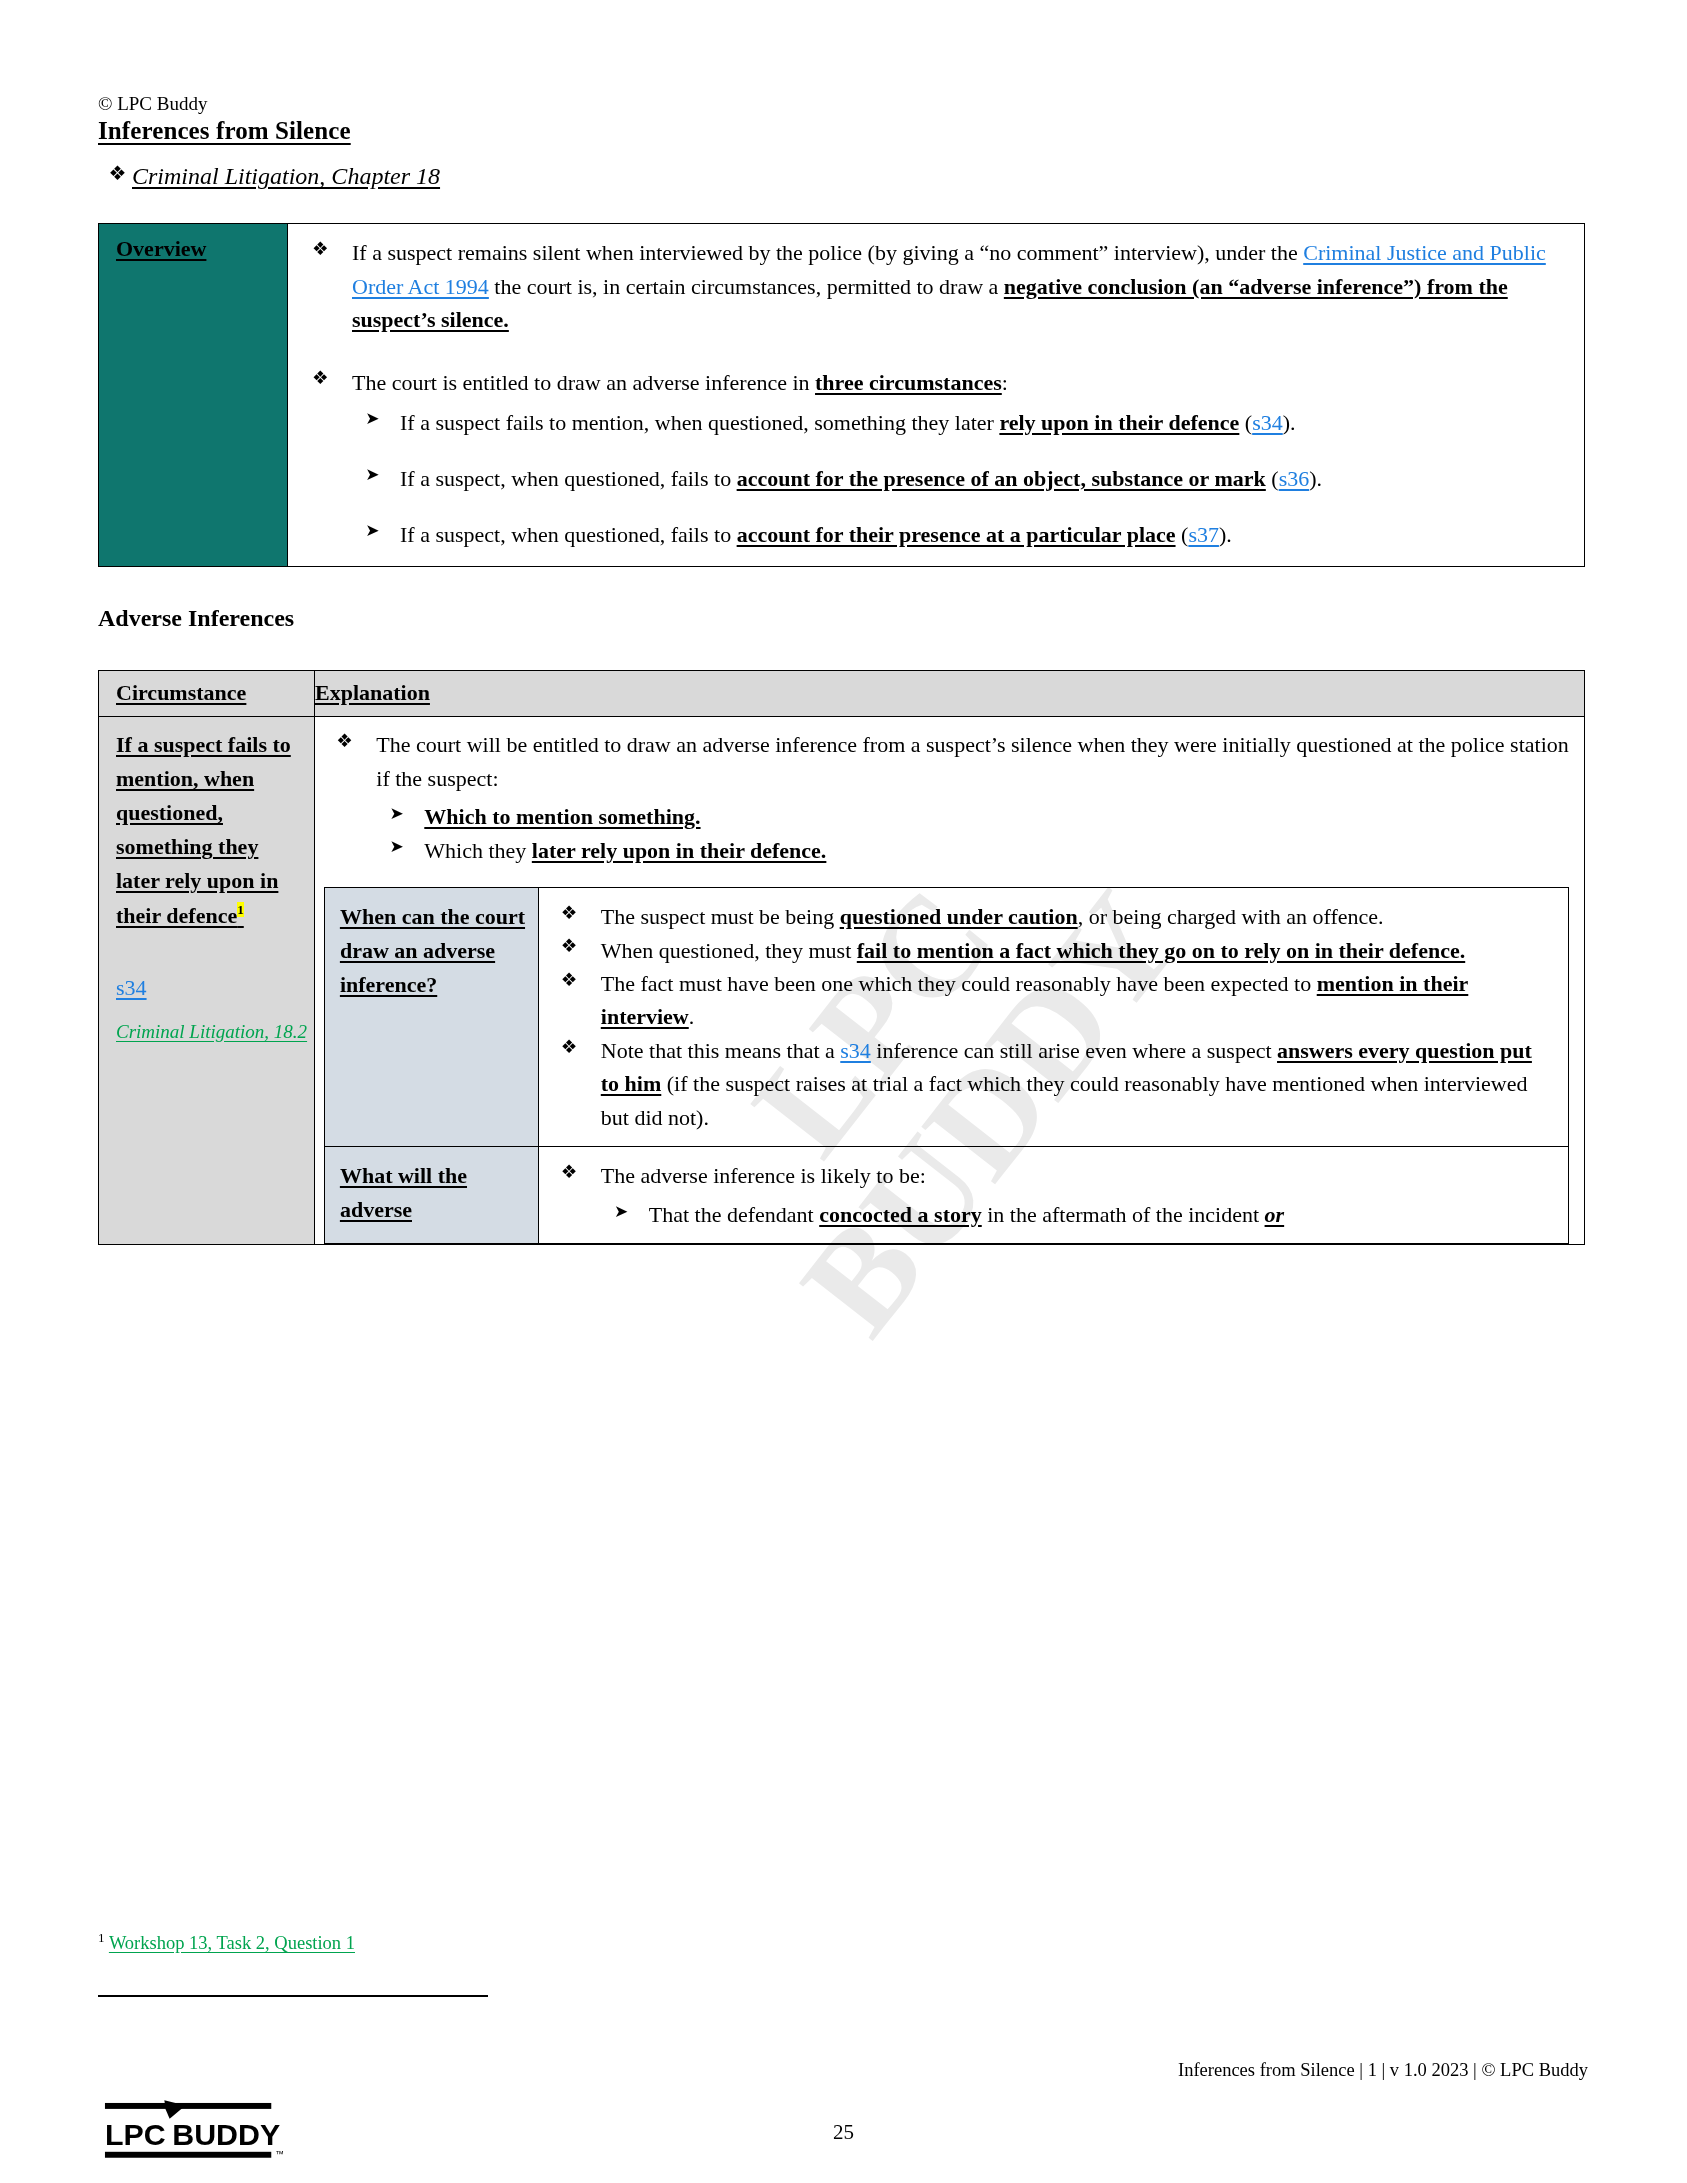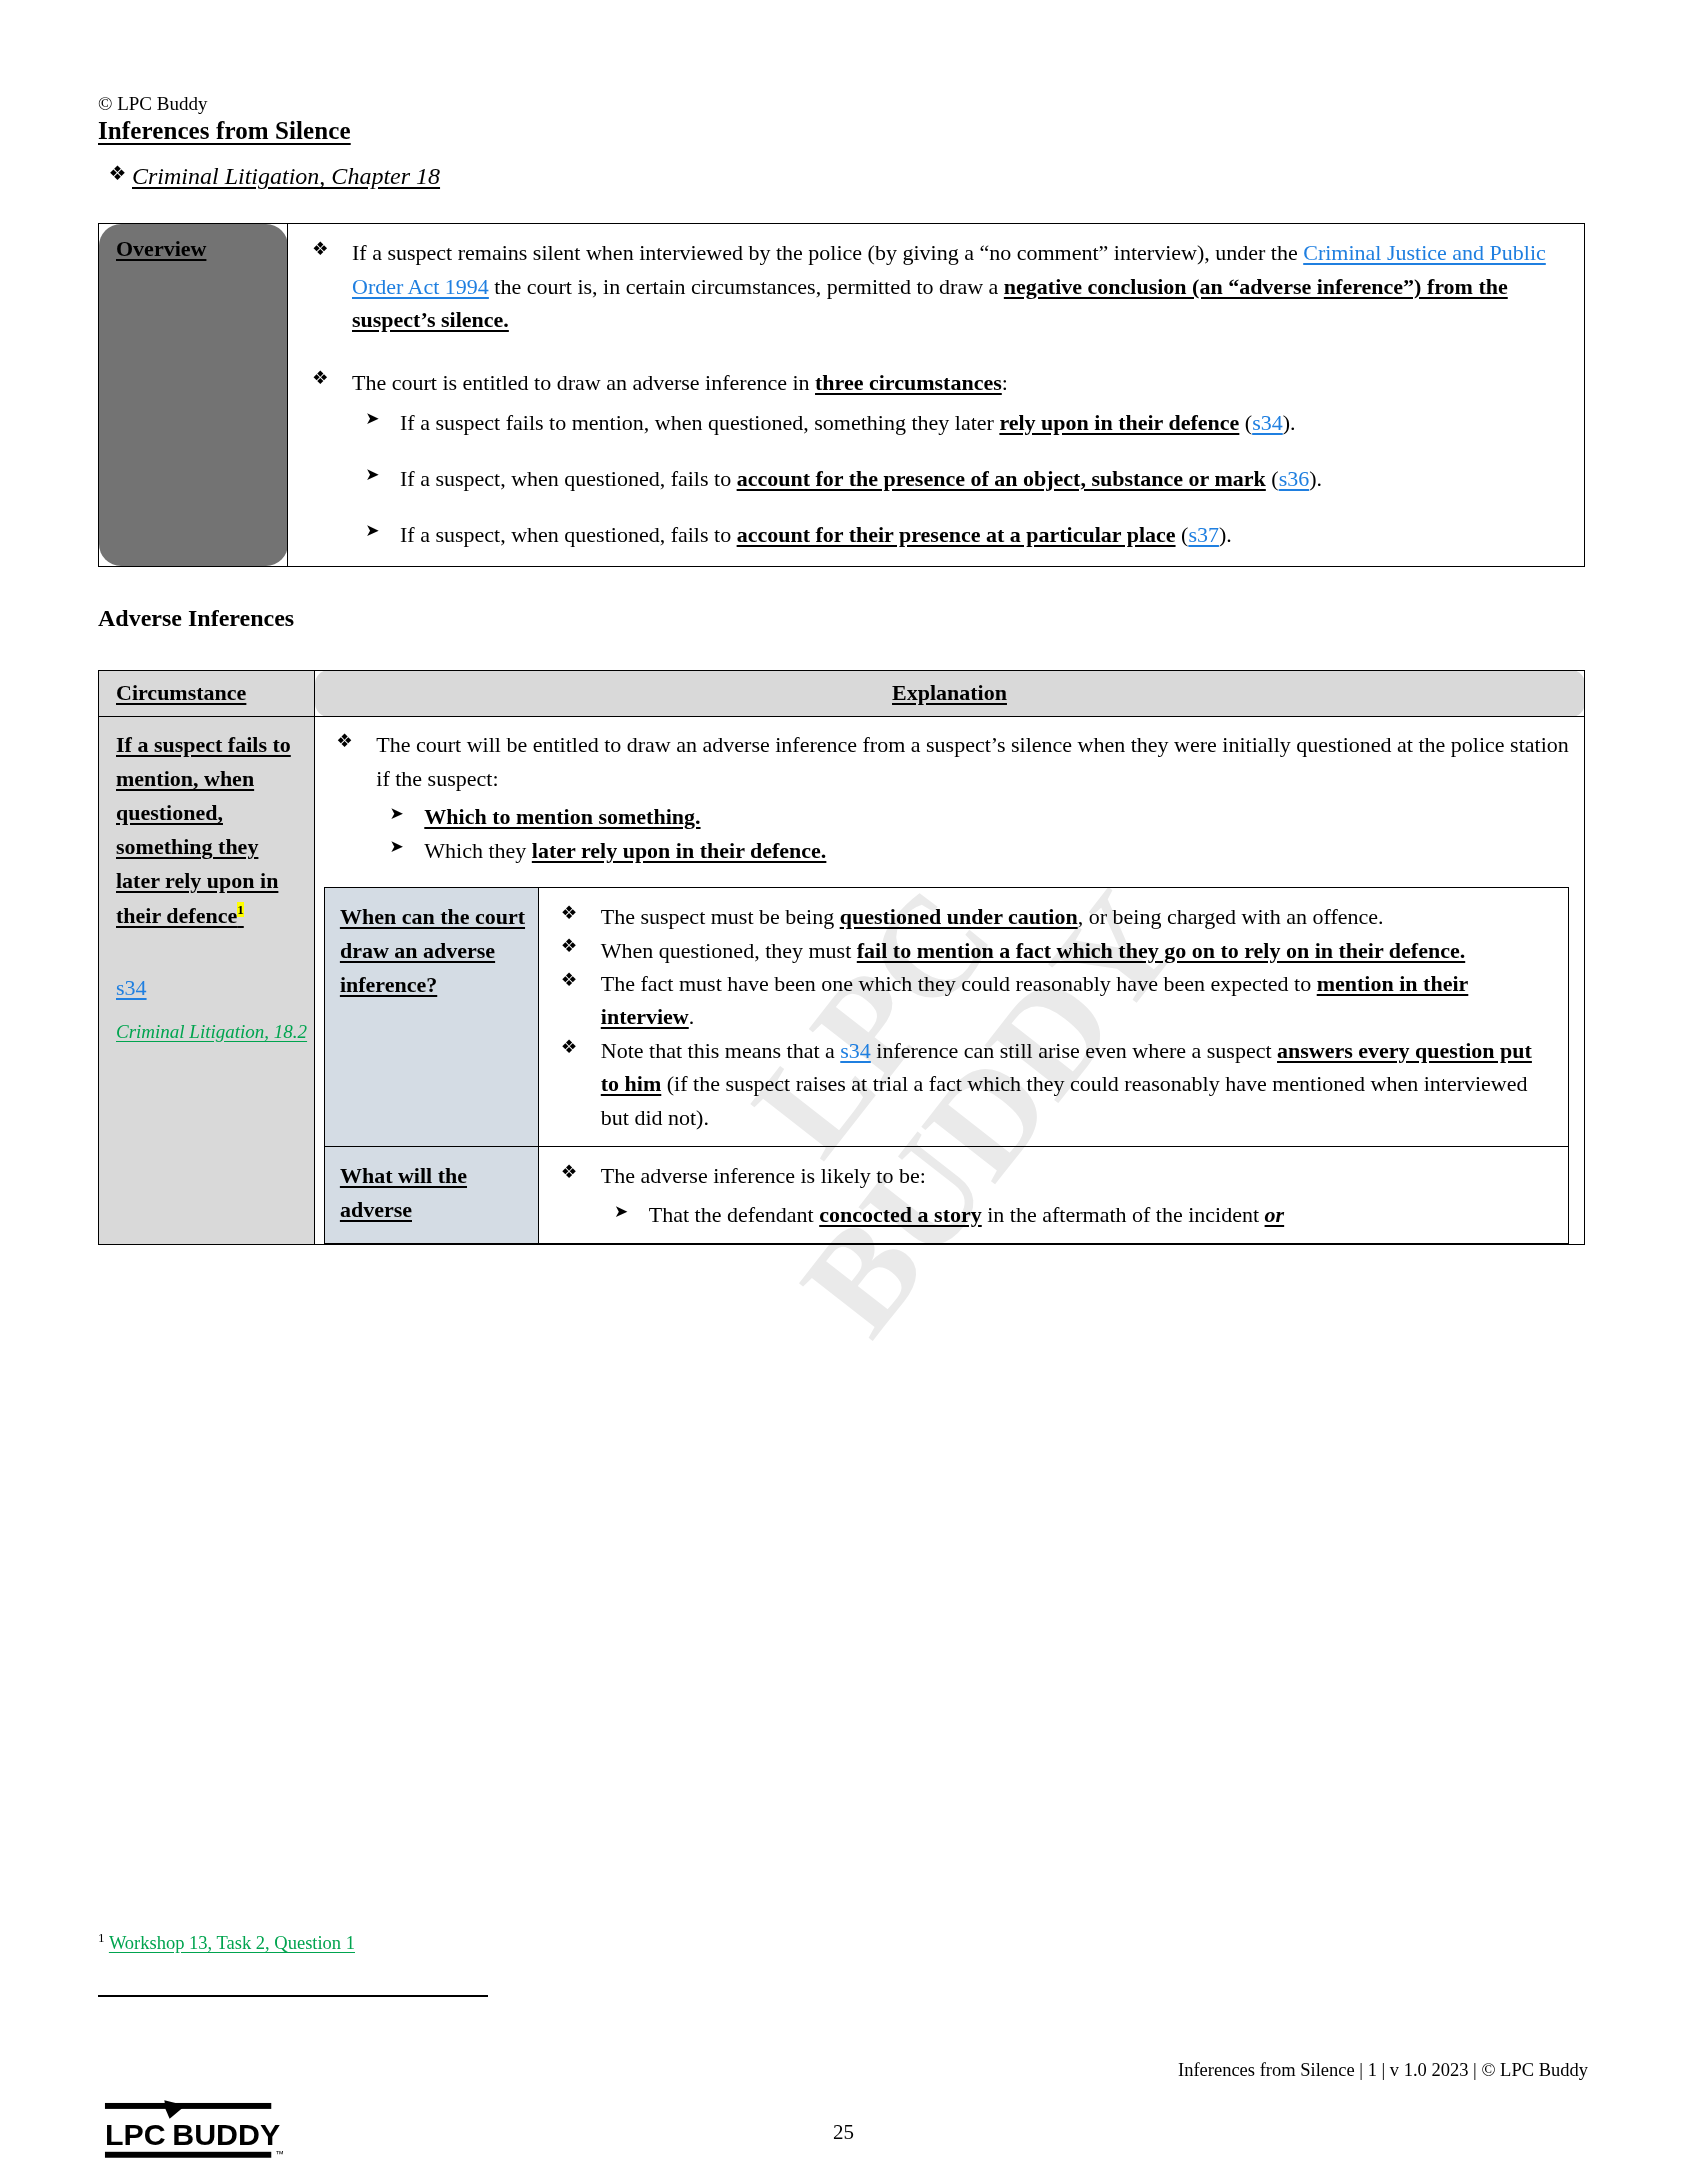--- a/index.html
+++ b/index.html
@@ -77,23 +77,22 @@
   table.doc td, table.doc th {
     border:1.3px solid #000;
     vertical-align:top;
     padding:0;
   }
 
   
   .tbl-overview { margin-bottom:38px; }
   .ov-label {
     width:171px;
-    background:#737373;
+    background:#0f766e;
     padding:12px 0 12px 17px !important;
-    border-radius:22px;
   }
   .ov-label span {
     font-size:22px;
     font-weight:bold;
     text-decoration:underline;
     text-underline-offset:3.3px;
   }
   .ov-body { padding:12px 16px 14.6px 12px !important; }
 
   
@@ -154,21 +153,21 @@
     background:#D9D9D9;
     padding:9.3px 0 10.6px 0 !important;
   }
   .ai-hdr .c1 { width:198px; padding-left:17px !important;margin-left:16px; }
   .ai-hdr .c1 span, .ai-hdr .c2 span {
     font-size:22px;
     font-weight:bold;
     text-decoration:underline;
     text-underline-offset:3.3px;
   }
-  .ai-hdr .c2 { text-align:center;border-radius:14px; }
+  .ai-hdr .c2 { text-align:left; }
 
   .circ-cell {
     width:198px;
     background:#D9D9D9;
     padding:10.6px 6.6px 10.6px 17px !important;
   }
   .circ-main {
     font-size:22px;
     line-height:1.55;
     font-weight:bold;

